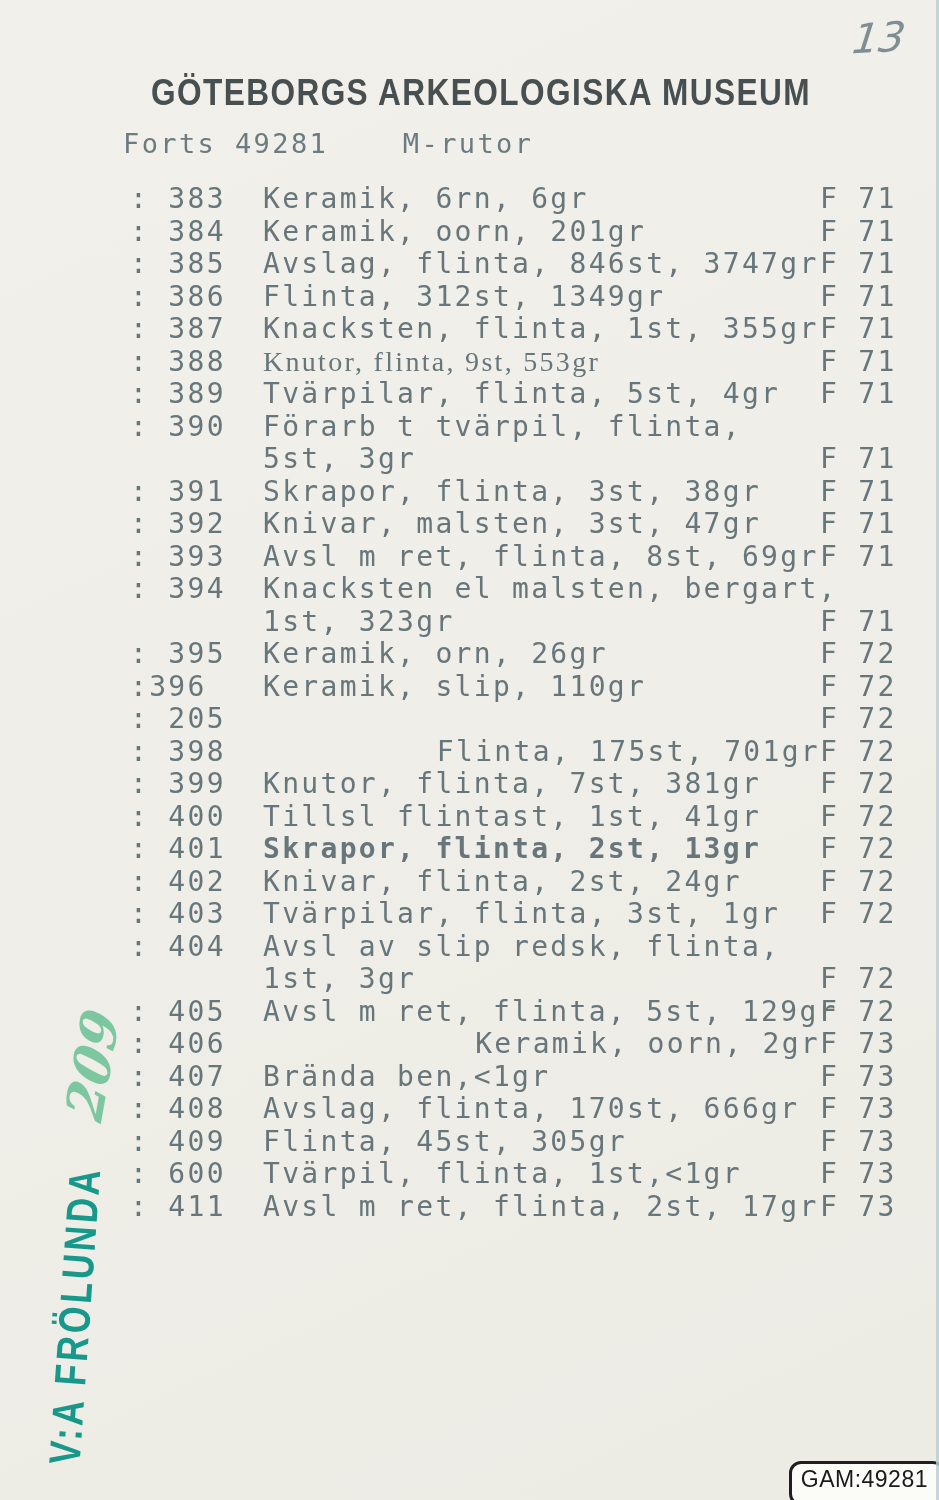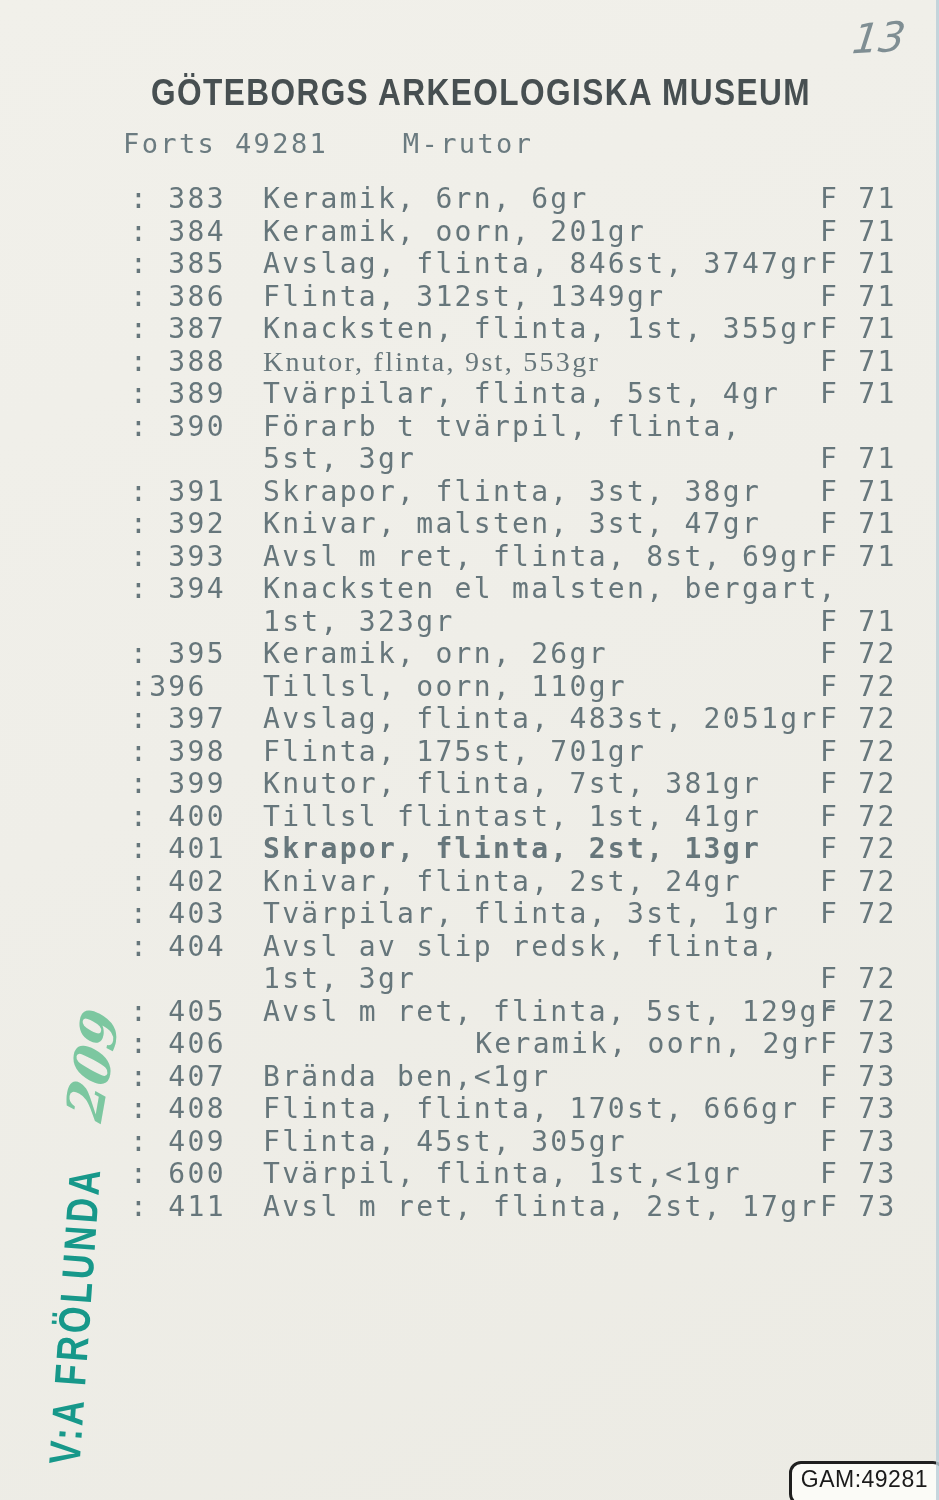--- a/index.html
+++ b/index.html
@@ -169,33 +169,32 @@
 
     <div class="entry">
       <span class="no">: 395</span>
       <span class="ref" style="grid-row: 1;">F 72</span>
     <span class="line" style="grid-row: 1;">Keramik, orn, 26gr</span>
       </div>
 
     <div class="entry">
       <span class="no">:396</span>
       <span class="ref" style="grid-row: 1;">F 72</span>
-    <span class="line" style="grid-row: 1;">Tillsl, oorn, 110gr</span>
-      </div>
-
-    <div class="entry">
-      <span class="no">: 397</span>
-      <span class="ref" style="grid-row: 1;">F 72</span>
-    <span class="line" style="grid-row: 1;">Avslag, flinta, 483st, 2051gr</span>
+    <span class="line" style="grid-row: 1;">Keramik, slip, 110gr</span>
+      </div>
+
+    <div class="entry">
+      <span class="no">: 205</span>
+      <span class="ref" style="grid-row: 1;">F 72</span>
       </div>
 
     <div class="entry">
       <span class="no">: 398</span>
       <span class="ref" style="grid-row: 1;">F 72</span>
-    <span class="line" style="grid-row: 1;">Flinta, 175st, 701gr</span>
+    <span class="line" style="grid-row: 1; text-align: right;">Flinta, 175st, 701gr</span>
       </div>
 
     <div class="entry">
       <span class="no">: 399</span>
       <span class="ref" style="grid-row: 1;">F 72</span>
     <span class="line" style="grid-row: 1;">Knutor, flinta, 7st, 381gr</span>
       </div>
 
     <div class="entry">
       <span class="no">: 400</span>
@@ -242,21 +241,21 @@
 
     <div class="entry">
       <span class="no">: 407</span>
       <span class="ref" style="grid-row: 1;">F 73</span>
     <span class="line" style="grid-row: 1;">Brända ben,&lt;1gr</span>
       </div>
 
     <div class="entry">
       <span class="no">: 408</span>
       <span class="ref" style="grid-row: 1;">F 73</span>
-    <span class="line" style="grid-row: 1;">Flinta, flinta, 170st, 666gr</span>
+    <span class="line" style="grid-row: 1;">Avslag, flinta, 170st, 666gr</span>
       </div>
 
     <div class="entry">
       <span class="no">: 409</span>
       <span class="ref" style="grid-row: 1;">F 73</span>
     <span class="line" style="grid-row: 1;">Flinta, 45st, 305gr</span>
       </div>
 
     <div class="entry">
       <span class="no">: 600</span>

